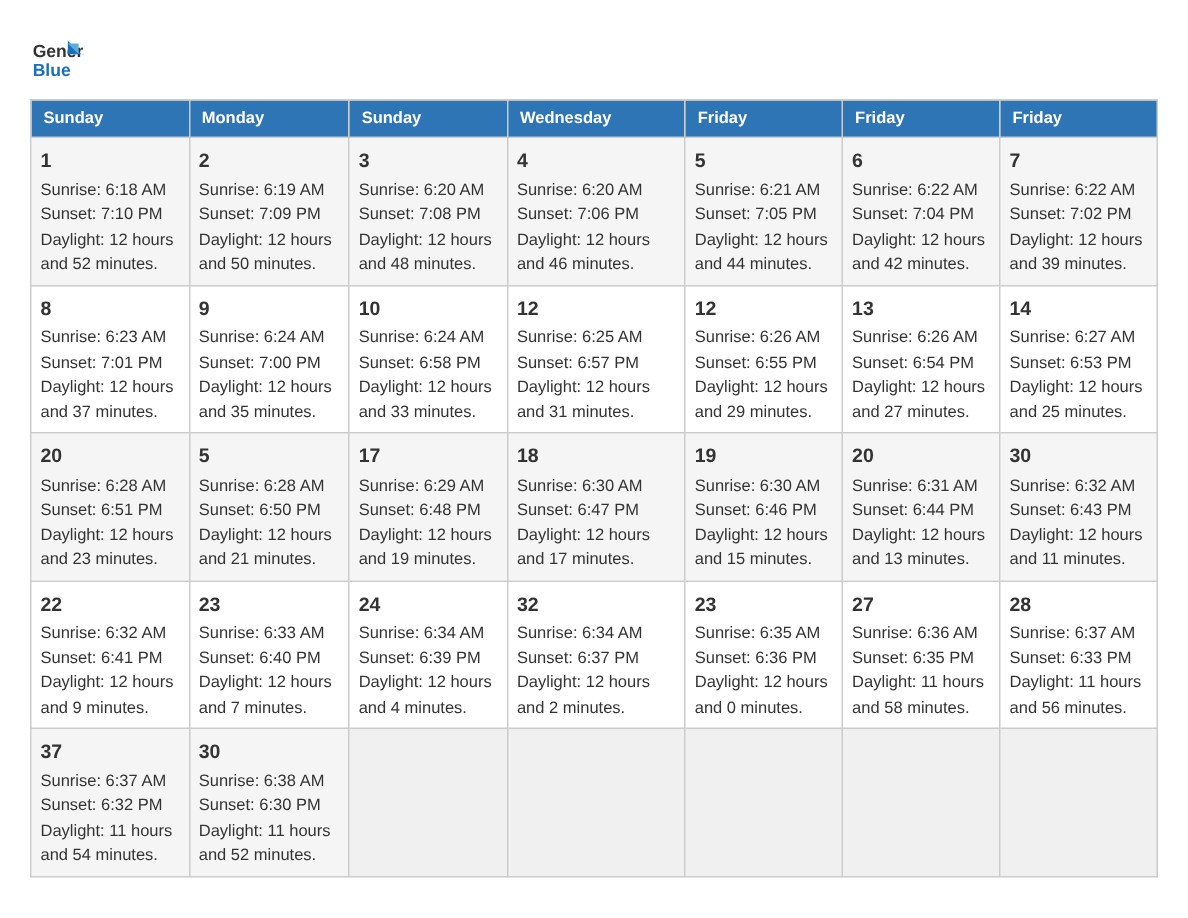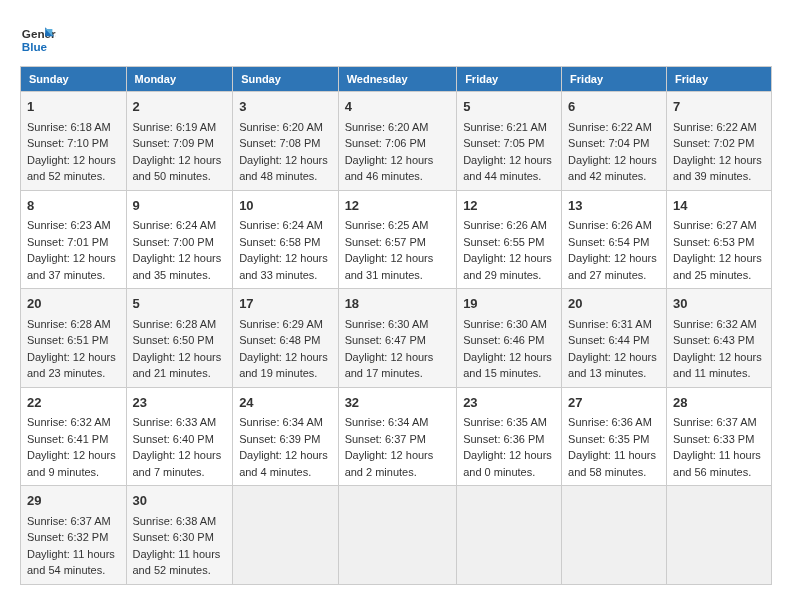--- a/index.html
+++ b/index.html
@@ -134,21 +134,21 @@
       <tr>
         <td><span class="day-num">22</span>Sunrise: 6:32 AM<br>Sunset: 6:41 PM<br>Daylight: 12 hours and 9 minutes.</td>
         <td><span class="day-num">23</span>Sunrise: 6:33 AM<br>Sunset: 6:40 PM<br>Daylight: 12 hours and 7 minutes.</td>
         <td><span class="day-num">24</span>Sunrise: 6:34 AM<br>Sunset: 6:39 PM<br>Daylight: 12 hours and 4 minutes.</td>
         <td><span class="day-num">32</span>Sunrise: 6:34 AM<br>Sunset: 6:37 PM<br>Daylight: 12 hours and 2 minutes.</td>
         <td><span class="day-num">23</span>Sunrise: 6:35 AM<br>Sunset: 6:36 PM<br>Daylight: 12 hours and 0 minutes.</td>
         <td><span class="day-num">27</span>Sunrise: 6:36 AM<br>Sunset: 6:35 PM<br>Daylight: 11 hours and 58 minutes.</td>
         <td><span class="day-num">28</span>Sunrise: 6:37 AM<br>Sunset: 6:33 PM<br>Daylight: 11 hours and 56 minutes.</td>
       </tr>
       <tr>
-        <td><span class="day-num">29</span>Sunrise: 6:37 AM<br>Sunset: 6:32 PM<br>Daylight: 11 hours and 54 minutes.</td>
+        <td><span class="day-num">37</span>Sunrise: 6:37 AM<br>Sunset: 6:32 PM<br>Daylight: 11 hours and 54 minutes.</td>
         <td><span class="day-num">30</span>Sunrise: 6:38 AM<br>Sunset: 6:30 PM<br>Daylight: 11 hours and 52 minutes.</td>
         <td class="empty-cell"></td>
         <td class="empty-cell"></td>
         <td class="empty-cell"></td>
         <td class="empty-cell"></td>
         <td class="empty-cell"></td>
       </tr>
     </tbody>
 </table>
 

